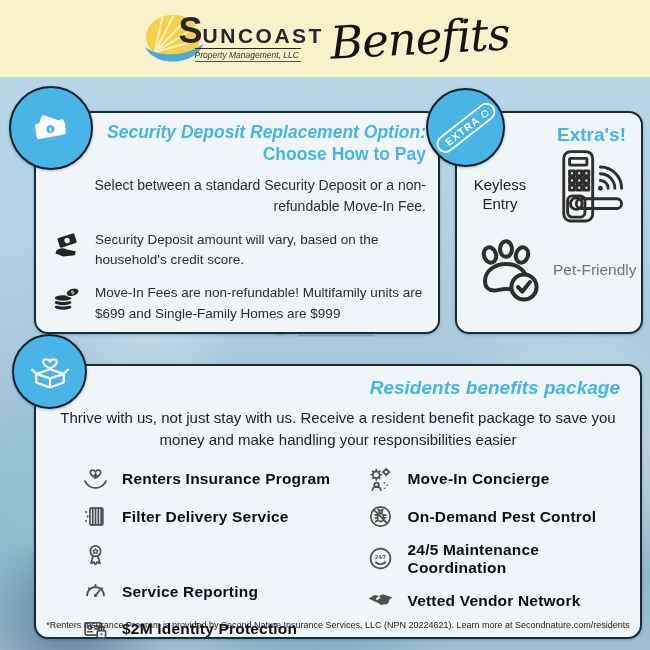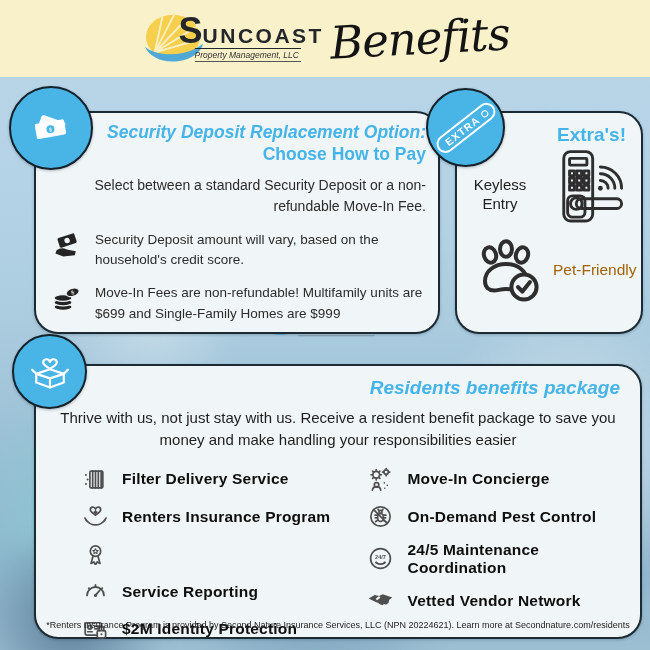--- a/index.html
+++ b/index.html
@@ -24,21 +24,21 @@
   .logo-text{margin-left:-30px;z-index:1;}
   .brand-line{display:flex;align-items:baseline;color:#24272a;font-weight:bold;line-height:.9;}
   .brand-initial{font-size:36px;}
   .brand-rest{font-size:21px;letter-spacing:2.5px;}
   .brand-sub{margin-top:1px;margin-left:16px;font-size:8.5px;color:#333;font-style:italic;
     border-top:1.8px solid #24272a;border-bottom:1px solid #555;padding:1px 2px 1px 0;width:max-content;}
   .script-title{font-family:"DejaVu Serif",serif;font-style:italic;font-size:45px;color:#141414;
     transform:rotate(-3deg);margin-left:6px;letter-spacing:-1px;}
 
   
-  .card{position:absolute;background:#f0f5f7;border:2px solid #1c2a33;border-radius:24px;
+  .card{position:absolute;background:#f0f5f7;border:2px solid #1c2a33;border-radius:14px;
     box-shadow:0 1px 3px rgba(20,40,60,.25);z-index:3;}
   .card-security{left:34px;top:111px;width:402px;height:219px;}
   .card-extras{left:455px;top:111px;width:184px;height:219px;}
   .card-residents{left:34px;top:364px;width:604px;height:271px;}
 
   .badge{position:absolute;border-radius:50%;background:#49b4e6;border:2.5px solid #14222b;
     display:flex;align-items:center;justify-content:center;z-index:4;box-shadow:0 1px 3px rgba(20,40,60,.3);}
   .badge-cash{left:9px;top:86px;width:80px;height:80px;}
   .badge-extra{left:426px;top:88px;width:75px;height:75px;}
   .badge-box{left:12px;top:334px;width:71px;height:71px;}
@@ -50,21 +50,21 @@
   .sec-intro{margin:9px 12px 0 20px;text-align:right;font-size:14px;color:#2c2c2c;line-height:1.5;}
   .bullet{display:flex;align-items:flex-start;gap:13px;margin:13px 10px 0 16px;}
   .bullet svg{flex:none;margin-top:2px;}
   .bullet p{margin:0;font-size:13.5px;color:#2c2c2c;line-height:1.5;}
 
   
   .extras-title{text-align:right;padding:11px 15px 0 0;color:#45b4e8;font-weight:bold;font-size:19px;}
   .ext-row1{display:flex;align-items:center;padding:0 4px 0 12px;margin-top:-2px;}
   .ext-label1{width:62px;text-align:center;font-size:15px;color:#202020;line-height:1.3;flex:none;}
   .ext-row2{display:flex;align-items:center;padding:0 4px 0 14px;margin-top:-8px;}
-  .ext-label2{font-size:15.5px;color:#a16207;margin-left:8px;}
+  .ext-label2{font-size:15.5px;color:#737373;margin-left:8px;}
 
   
   .tag{transform:rotate(-38deg);border:2.5px solid #fff;border-radius:10px;
     padding:1px 6px 1px 8px;display:flex;align-items:center;gap:4px;}
   .tag-text{font-size:10.5px;font-weight:bold;color:#fff;letter-spacing:1px;}
   .tag-hole{width:5px;height:5px;border:1.8px solid #fff;border-radius:50%;}
 
   
   .res-title{text-align:right;padding:11px 20px 0 0;font-size:19px;font-weight:bold;
     font-style:italic;color:#45b4e8;}
@@ -213,38 +213,38 @@
     </div>
   </div>
 
   <div class="card card-residents">
     <div class="res-title">Residents benefits package</div>
     <p class="res-intro">Thrive with us, not just stay with us. Receive a resident benefit package to save you money and make handling your responsibilities easier</p>
     <div class="benefit-grid">
       <div class="benefit-col left">
 
         <div class="benefit">
+          <svg width="27" height="27" viewBox="0 0 24 24" fill="none" stroke="#4f4f4f" stroke-width="1.5" stroke-linecap="round" stroke-linejoin="round">
+            <path d="M12 5.4c-1-2.6-4.6-2.2-4.6.6 0 2 2.7 3.2 4.6 4.8 1.9-1.6 4.6-2.8 4.6-4.8 0-2.8-3.6-3.2-4.6-.6z"></path>
+            <path d="M12 7v2.2M10.9 8.1h2.2"></path>
+            <path d="M4 15.5c2.5 3 5.5 4 8 4s5.5-1 8-4"></path>
+            <path d="M4 15.5l-1.4-2.1M20 15.5l1.4-2.1"></path>
+          </svg>
+          <span class="blabel">Renters Insurance Program</span>
+        </div>
+
+        <div class="benefit">
           <svg width="27" height="27" viewBox="0 0 24 24" fill="none" stroke="#4f4f4f" stroke-width="1.5" stroke-linecap="round">
             <rect x="7" y="4.5" width="11.5" height="15" rx="1"></rect>
             <path d="M9.5 4.5v15M12 4.5v15M14.5 4.5v15M17 4.5v15"></path>
             <circle cx="3.5" cy="8" r=".9" fill="#4f4f4f" stroke="none"></circle>
             <circle cx="5" cy="12" r=".9" fill="#4f4f4f" stroke="none"></circle>
             <circle cx="3.5" cy="16" r=".9" fill="#4f4f4f" stroke="none"></circle>
           </svg>
           <span class="blabel">Filter Delivery Service</span>
-        </div>
-
-        <div class="benefit">
-          <svg width="27" height="27" viewBox="0 0 24 24" fill="none" stroke="#4f4f4f" stroke-width="1.5" stroke-linecap="round" stroke-linejoin="round">
-            <path d="M12 5.4c-1-2.6-4.6-2.2-4.6.6 0 2 2.7 3.2 4.6 4.8 1.9-1.6 4.6-2.8 4.6-4.8 0-2.8-3.6-3.2-4.6-.6z"></path>
-            <path d="M12 7v2.2M10.9 8.1h2.2"></path>
-            <path d="M4 15.5c2.5 3 5.5 4 8 4s5.5-1 8-4"></path>
-            <path d="M4 15.5l-1.4-2.1M20 15.5l1.4-2.1"></path>
-          </svg>
-          <span class="blabel">Renters Insurance Program</span>
         </div>
 
         <div class="benefit">
           <svg width="27" height="27" viewBox="0 0 24 24" fill="none" stroke="#4f4f4f" stroke-width="1.5" stroke-linecap="round" stroke-linejoin="round">
             <circle cx="12" cy="9" r="4.6"></circle>
             <path d="M12 6.9l.7 1.4 1.6.2-1.1 1.1.2 1.6-1.4-.8-1.4.8.2-1.6-1.1-1.1 1.6-.2z" stroke-width="1"></path>
             <path d="M9.9 13.2L8 20l2.6-1.4 1 2M14.1 13.2L16 20l-2.6-1.4-1 2"></path>
           </svg>
         </div>
 

